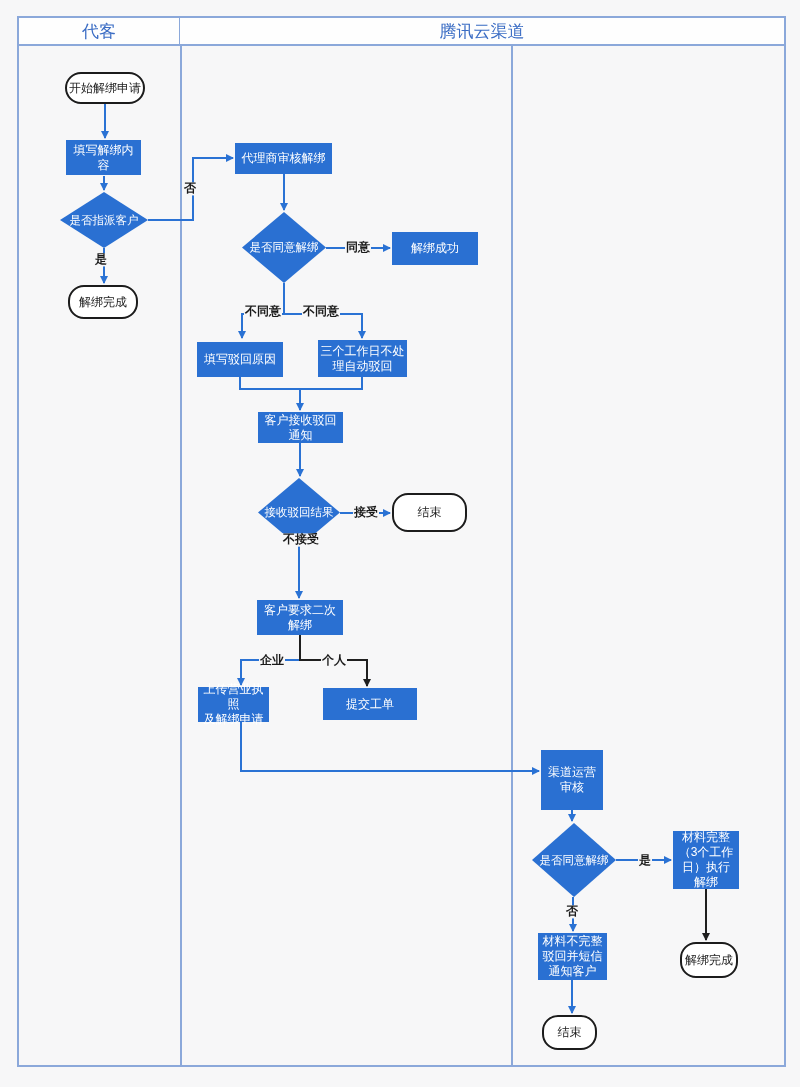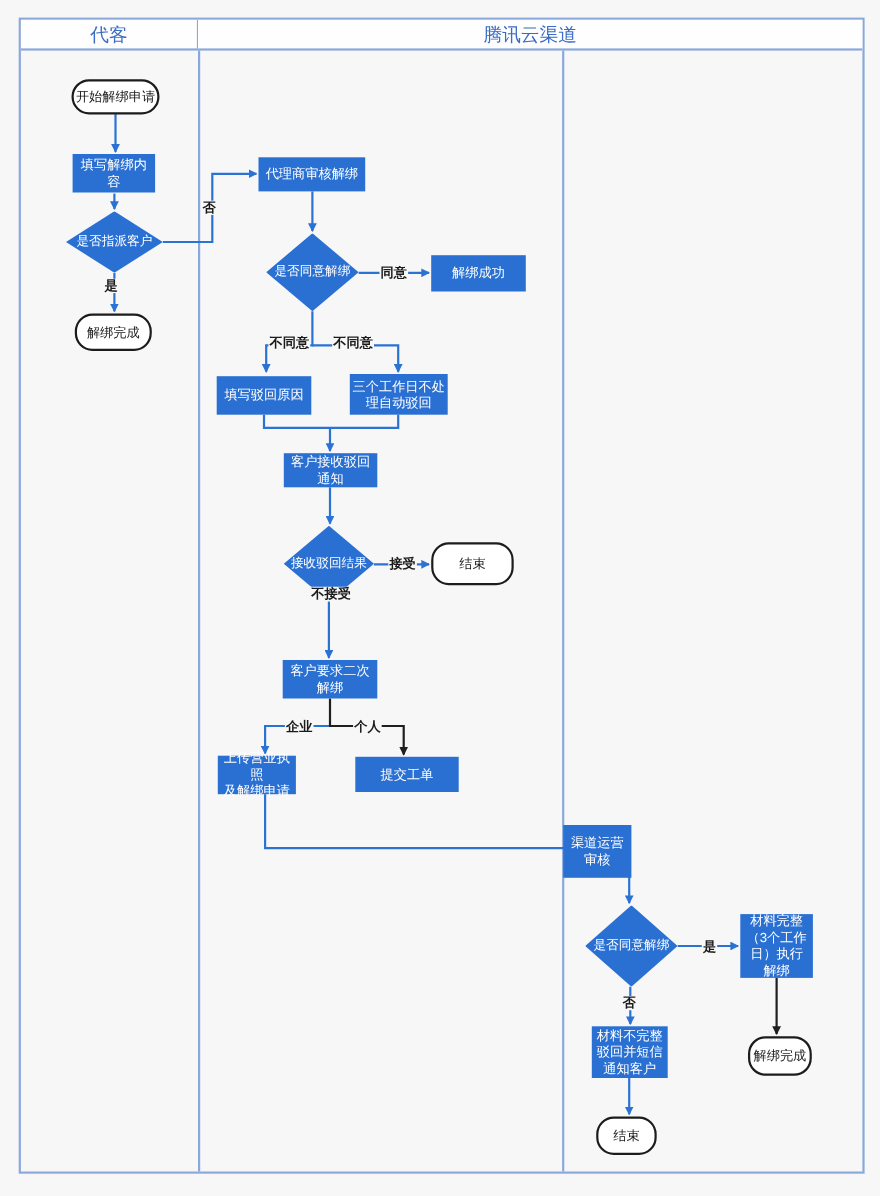--- a/index.html
+++ b/index.html
@@ -114,21 +114,21 @@
 <div class="node" style="left:258px;top:412px;width:85px;height:31px;">客户接收驳回
 通知</div>
 <div class="node diamond" style="left:258px;top:478px;width:82px;height:69px;">接收驳回结果</div>
 <div class="node terminator" style="left:392px;top:493px;width:75px;height:39px;">结束</div>
 <div class="node" style="left:257px;top:600px;width:86px;height:35px;">客户要求二次
 解绑</div>
 <div class="node" style="left:198px;top:687px;width:71px;height:35px;">上传营业执照
 及解绑申请</div>
 <div class="node" style="left:323px;top:688px;width:94px;height:32px;">提交工单</div>
 
-<div class="node" style="left:512px;top:750px;width:62px;height:48px;">渠道运营
+<div class="node" style="left:541px;top:750px;width:62px;height:60px;">渠道运营
 审核</div>
 <div class="node diamond" style="left:532px;top:823px;width:84px;height:74px;">是否同意解绑</div>
 <div class="node" style="left:673px;top:831px;width:66px;height:58px;">材料完整
 （3个工作
 日）执行
 解绑</div>
 <div class="node" style="left:538px;top:933px;width:69px;height:47px;">材料不完整
 驳回并短信
 通知客户</div>
 <div class="node terminator" style="left:680px;top:942px;width:58px;height:36px;">解绑完成</div>

